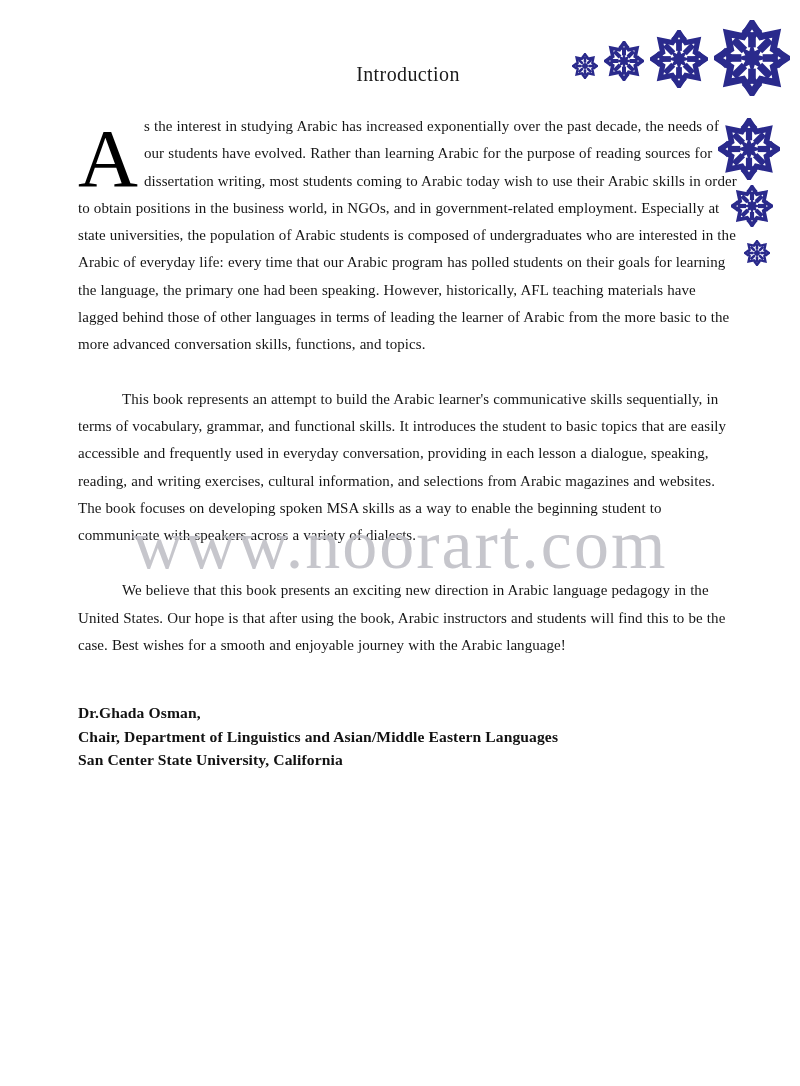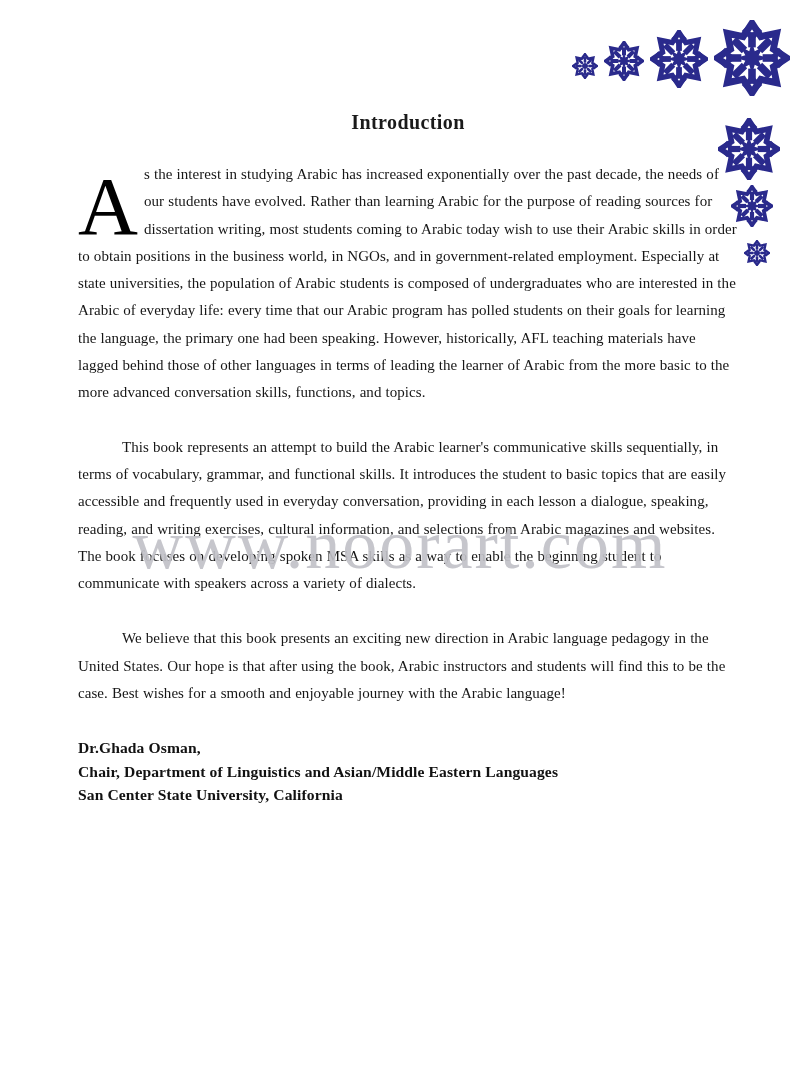--- a/index.html
+++ b/index.html
@@ -56,23 +56,23 @@
     left: 78px;
     top: 0;
     width: 660px;
     z-index: 2;
   }
   #heading {
     text-align: center;
     font-size: 20px;
     line-height: 24px;
     color: #1a1a1a;
-    margin-top: 110px;
+    margin-top: 62px;
     margin-bottom: 0;
-    font-weight: bold;
+    font-weight: normal;
     letter-spacing: 0.4px;
   }
   .para {
     font-size: 15px;
     line-height: 27.3px;
     color: #161616;
     text-align: left;
     margin: 0;
     letter-spacing: 0.05px;
     word-spacing: 0.3px;
@@ -91,21 +91,21 @@
   }
   #para-2 {
     margin-top: 27px;
     text-indent: 44px;
   }
   #para-3 {
     margin-top: 28px;
     text-indent: 44px;
   }
   #signature {
-    margin-top: 29px;
+    margin-top: 42px;
     font-size: 15.6px;
     line-height: 23.2px;
     font-weight: bold;
     color: #121212;
     letter-spacing: 0.1px;
   }
   .sig-line { display: block; }
 </style>
 </head>
 <body>

